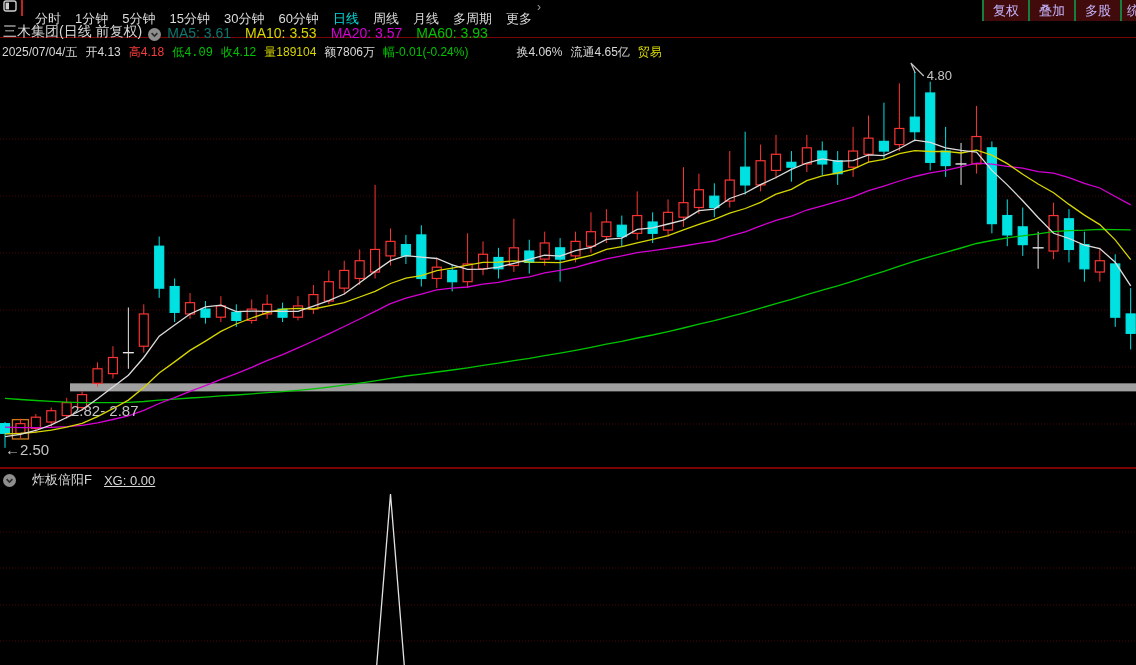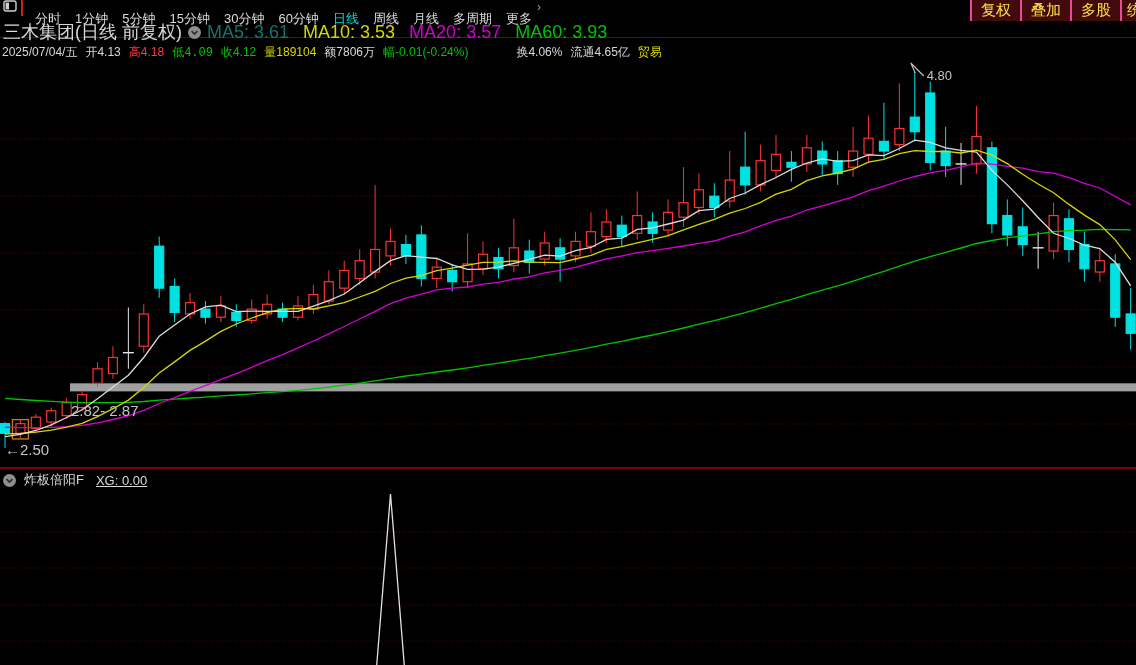--- a/index.html
+++ b/index.html
@@ -12,36 +12,36 @@
   .topbar{position:absolute;top:0;left:0;width:1136px;height:38px;
     display:flex;align-items:flex-start;background:#000;
     border-bottom:1px solid #7a0404;box-sizing:border-box;}
   .winicon{display:inline-flex;margin-left:3px;line-height:0;}
   .redsep{width:2px;height:16px;background:#c32222;margin:0 5px 0 4px;}
   .periods{display:flex;align-items:center;height:100%;}
   .period{color:#dcdcdc;font-size:13px;padding:0 7px;white-space:nowrap;}
   .period.active{color:#00dcdc;}
   .more-arrow{color:#9a9a9a;font-size:12px;margin-left:-2px;}
   .rightbtns{margin-left:auto;display:flex;height:21px;}
-  .rbtn{display:flex;align-items:center;padding:0 9px;font-size:15px;
-    color:#fde047;background:#420b0b;border-left:2px solid #ec4899;white-space:nowrap;}
+  .rbtn{display:flex;align-items:center;padding:0 9px;font-size:13px;
+    color:#c4b5fd;background:#420b0b;border-left:2px solid #15803d;white-space:nowrap;}
   .rbtn.clip{width:9px;padding:0 0 0 5px;overflow:hidden;}
   
-  .inforow1{position:absolute;top:23px;left:3px;height:18px;display:flex;align-items:center;font-size:18px;white-space:nowrap;}
+  .inforow1{position:absolute;top:23px;left:3px;height:18px;display:flex;align-items:flex-end;font-size:14px;white-space:nowrap;}
   .title{color:#d8d8d8;}
   .chev{margin:0 6px;line-height:0;display:inline-flex;}
   .ma-item{margin-right:14px;}
   .inforow2{position:absolute;top:43px;left:2px;height:18px;display:flex;align-items:center;font-size:12px;white-space:nowrap;}
   .qdate{color:#d8d8d8;margin-right:8px;}
   .qfield{margin-right:8px;}
   
   #mainchart{position:absolute;top:60px;left:0;}
   .divider{position:absolute;top:467px;left:0;width:1136px;height:2px;background:#7a0404;}
   .panelhdr{position:absolute;top:471px;left:3px;height:18px;display:flex;align-items:center;font-size:13px;color:#d8d8d8;white-space:nowrap;}
-  .ind-name{margin-left:4px;text-align:center;}
+  .ind-name{margin-left:12px;text-align:center;}
   .ind-val{margin-left:12px;text-decoration:underline;}
   #subchart{position:absolute;top:490px;left:0;}
 </style>
 </head>
 <body>
 
 <div class="topbar">
   <span class="winicon">
     <svg width="14" height="12" viewBox="0 0 14 12">
       <rect x="1" y="1" width="12" height="10" rx="2" fill="none" stroke="#cfcfcf" stroke-width="1.4"></rect>

